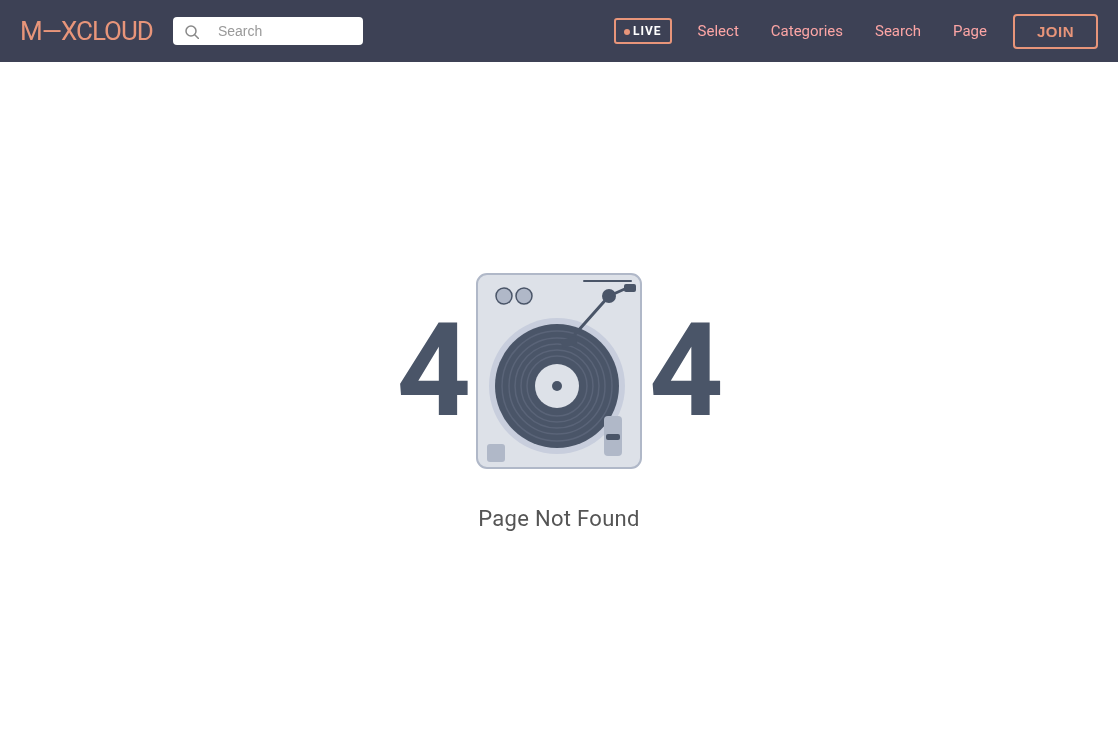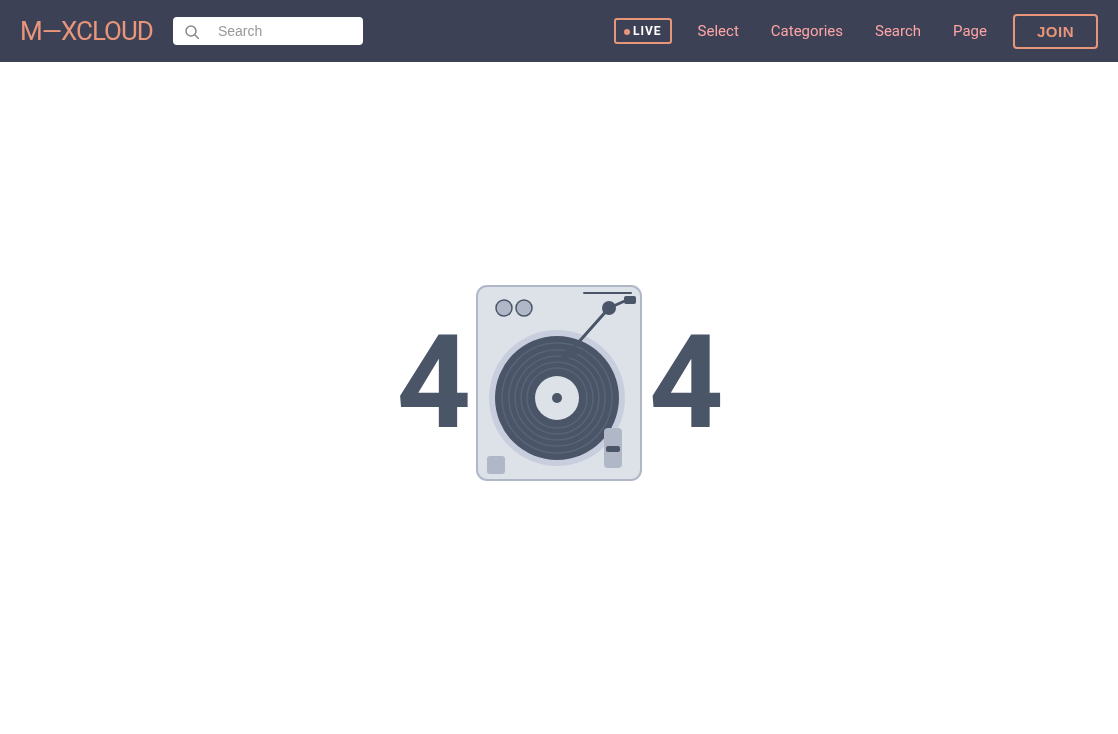--- a/index.html
+++ b/index.html
@@ -212,13 +212,14 @@
 
       <circle cx="35" cy="30" r="8" fill="#b0b8c8" stroke="#4a5568" stroke-width="1.5"></circle>
       <circle cx="55" cy="30" r="8" fill="#b0b8c8" stroke="#4a5568" stroke-width="1.5"></circle>
 
       <line x1="115" y1="15" x2="162" y2="15" stroke="#4a5568" stroke-width="2" stroke-linecap="round"></line>
     </svg>
 
     <span class="number-404">4</span>
   </div>
 
+  <p class="page-not-found">Page Not Found</p>
 </main>
 
 </body></html>

